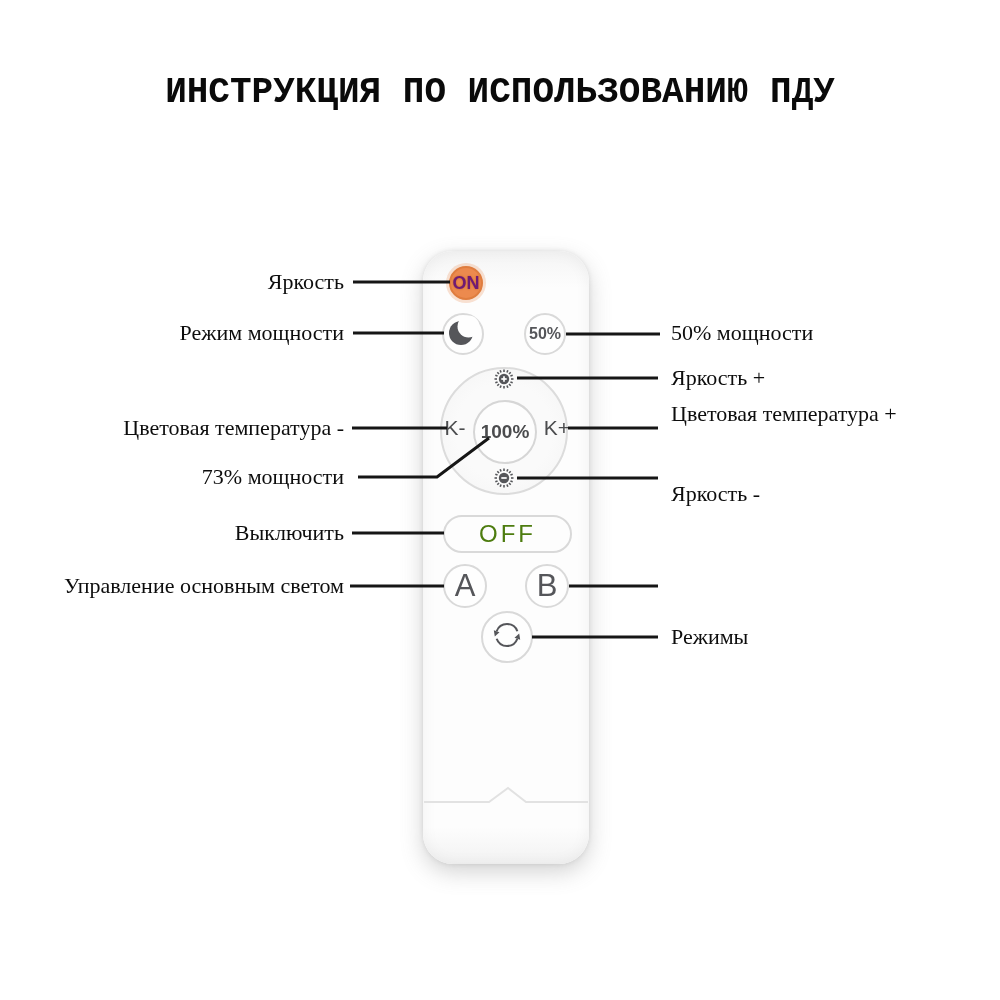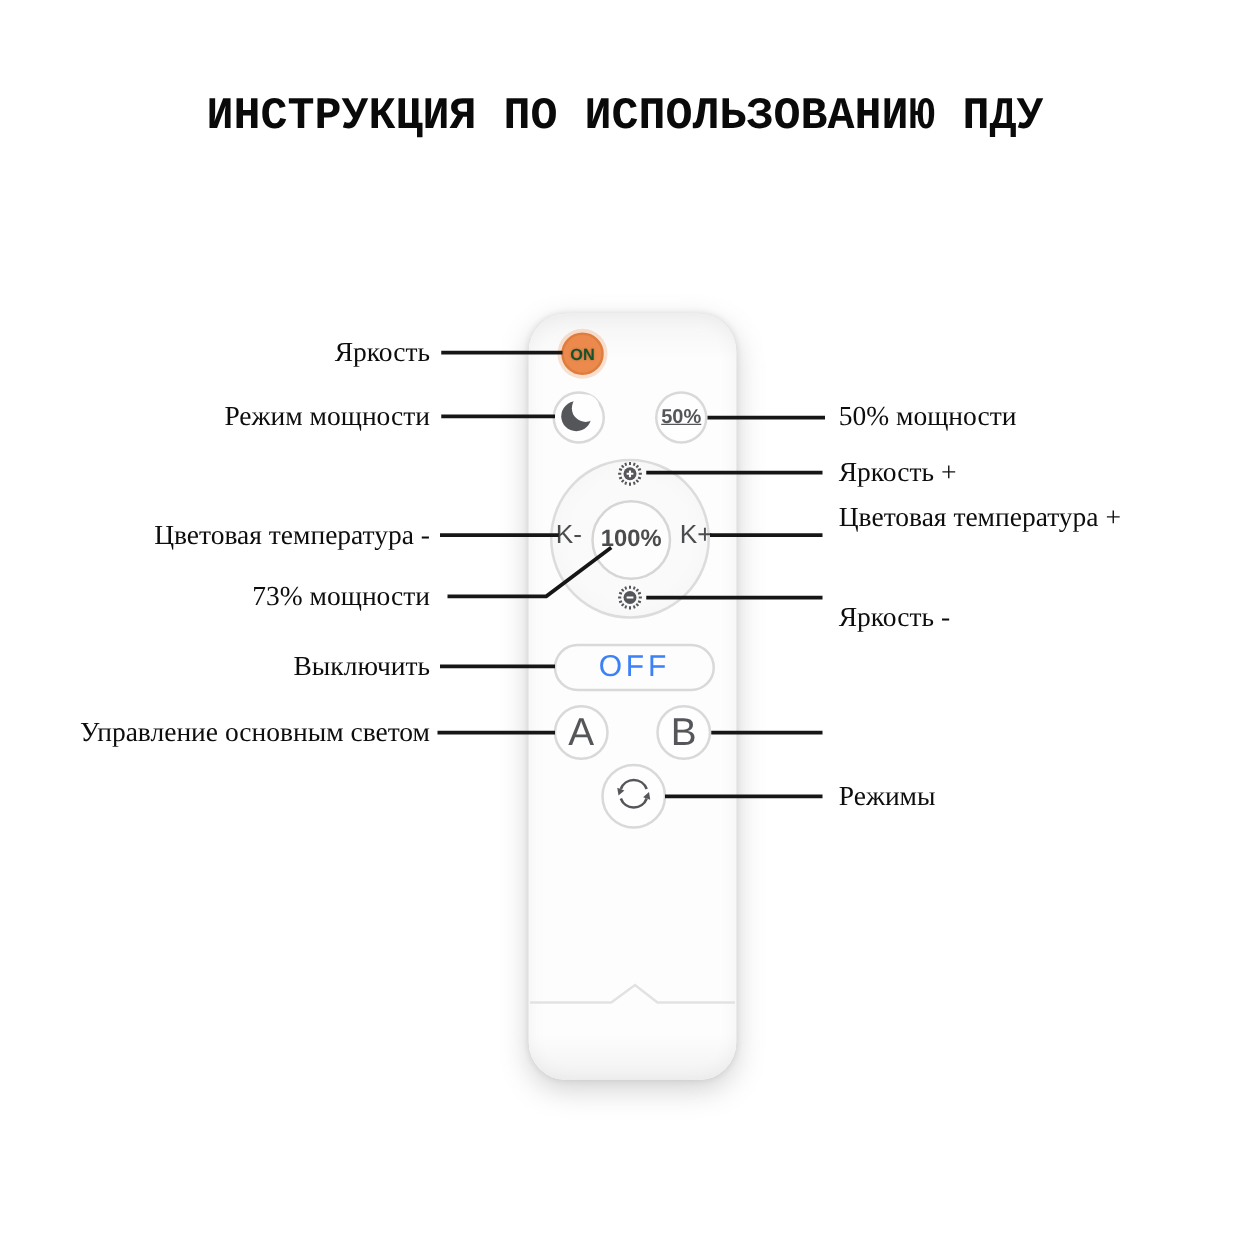--- a/index.html
+++ b/index.html
@@ -16,42 +16,42 @@
           box-shadow:0 8px 22px rgba(110,110,110,.30), 0 0 5px rgba(0,0,0,.10),
                      inset 0 0 16px rgba(0,0,0,.05);
           z-index:1;}
 
   
   .cbtn{position:absolute;border-radius:50%;background:#fefefe;border:2px solid #d9d9d9;
         box-sizing:border-box;display:flex;align-items:center;justify-content:center;
         font-family:"Liberation Sans", sans-serif;color:#55565a;}
 
   .btn-on{left:26px;top:15px;width:34px;height:34px;background:#ec8a4e;border-color:#df7d3f;
-          color:#14532d;font-size:13px;font-weight:bold;text-shadow:0 0 2px #b5602a;
+          color:#701a75;font-size:18px;font-weight:bold;text-shadow:0 0 2px #b5602a;
           box-shadow:0 0 0 3px rgba(236,138,78,.25);}
   .btn-night{left:19px;top:62px;width:42px;height:42px;}
-  .btn-fifty{left:101px;top:62px;width:42px;height:42px;font-size:16px;font-weight:bold;text-decoration:underline;}
+  .btn-fifty{left:101px;top:62px;width:42px;height:42px;font-size:16px;font-weight:bold;}
 
   .ring{position:absolute;left:17px;top:116px;width:128px;height:128px;border-radius:50%;
         border:2px solid #dcdcdc;background:radial-gradient(circle,#fafafa 55%,#f3f3f3 100%);
         box-sizing:border-box;}
   .btn-hundred{left:50px;top:149px;width:64px;height:64px;background:#fdfdfd;border-color:#d6d6d6;
                font-size:19px;font-weight:bold;color:#4b4c4e;}
   .k-label{position:absolute;width:34px;height:26px;line-height:26px;text-align:center;
            font-family:"Liberation Sans", sans-serif;font-size:21px;color:#4b4c4e;}
   .k-minus{left:15px;top:164px;}
   .k-plus{left:117px;top:164px;}
   .sun{position:absolute;width:24px;height:24px;}
   .sun-up{left:69px;top:116px;}
   .sun-down{left:69px;top:215px;}
 
   .btn-off{position:absolute;left:20px;top:264px;width:129px;height:38px;border-radius:19px;
            background:#fdfdfd;border:2px solid #d9d9d9;box-sizing:border-box;
            display:flex;align-items:center;justify-content:center;
-           font-family:"Liberation Sans", sans-serif;font-size:24px;letter-spacing:3px;color:#3b82f6;}
+           font-family:"Liberation Sans", sans-serif;font-size:24px;letter-spacing:3px;color:#4d7c0f;}
   .btn-a{left:20px;top:313px;width:44px;height:44px;font-size:31px;}
   .btn-b{left:102px;top:313px;width:44px;height:44px;font-size:31px;}
   .btn-modes{left:58px;top:360px;width:52px;height:52px;}
 
   .battery-svg{position:absolute;left:0;top:0;width:166px;height:613px;pointer-events:none;}
 
   
   .lines{position:absolute;left:0;top:0;width:1000px;height:1000px;z-index:5;pointer-events:none;}
 
   

